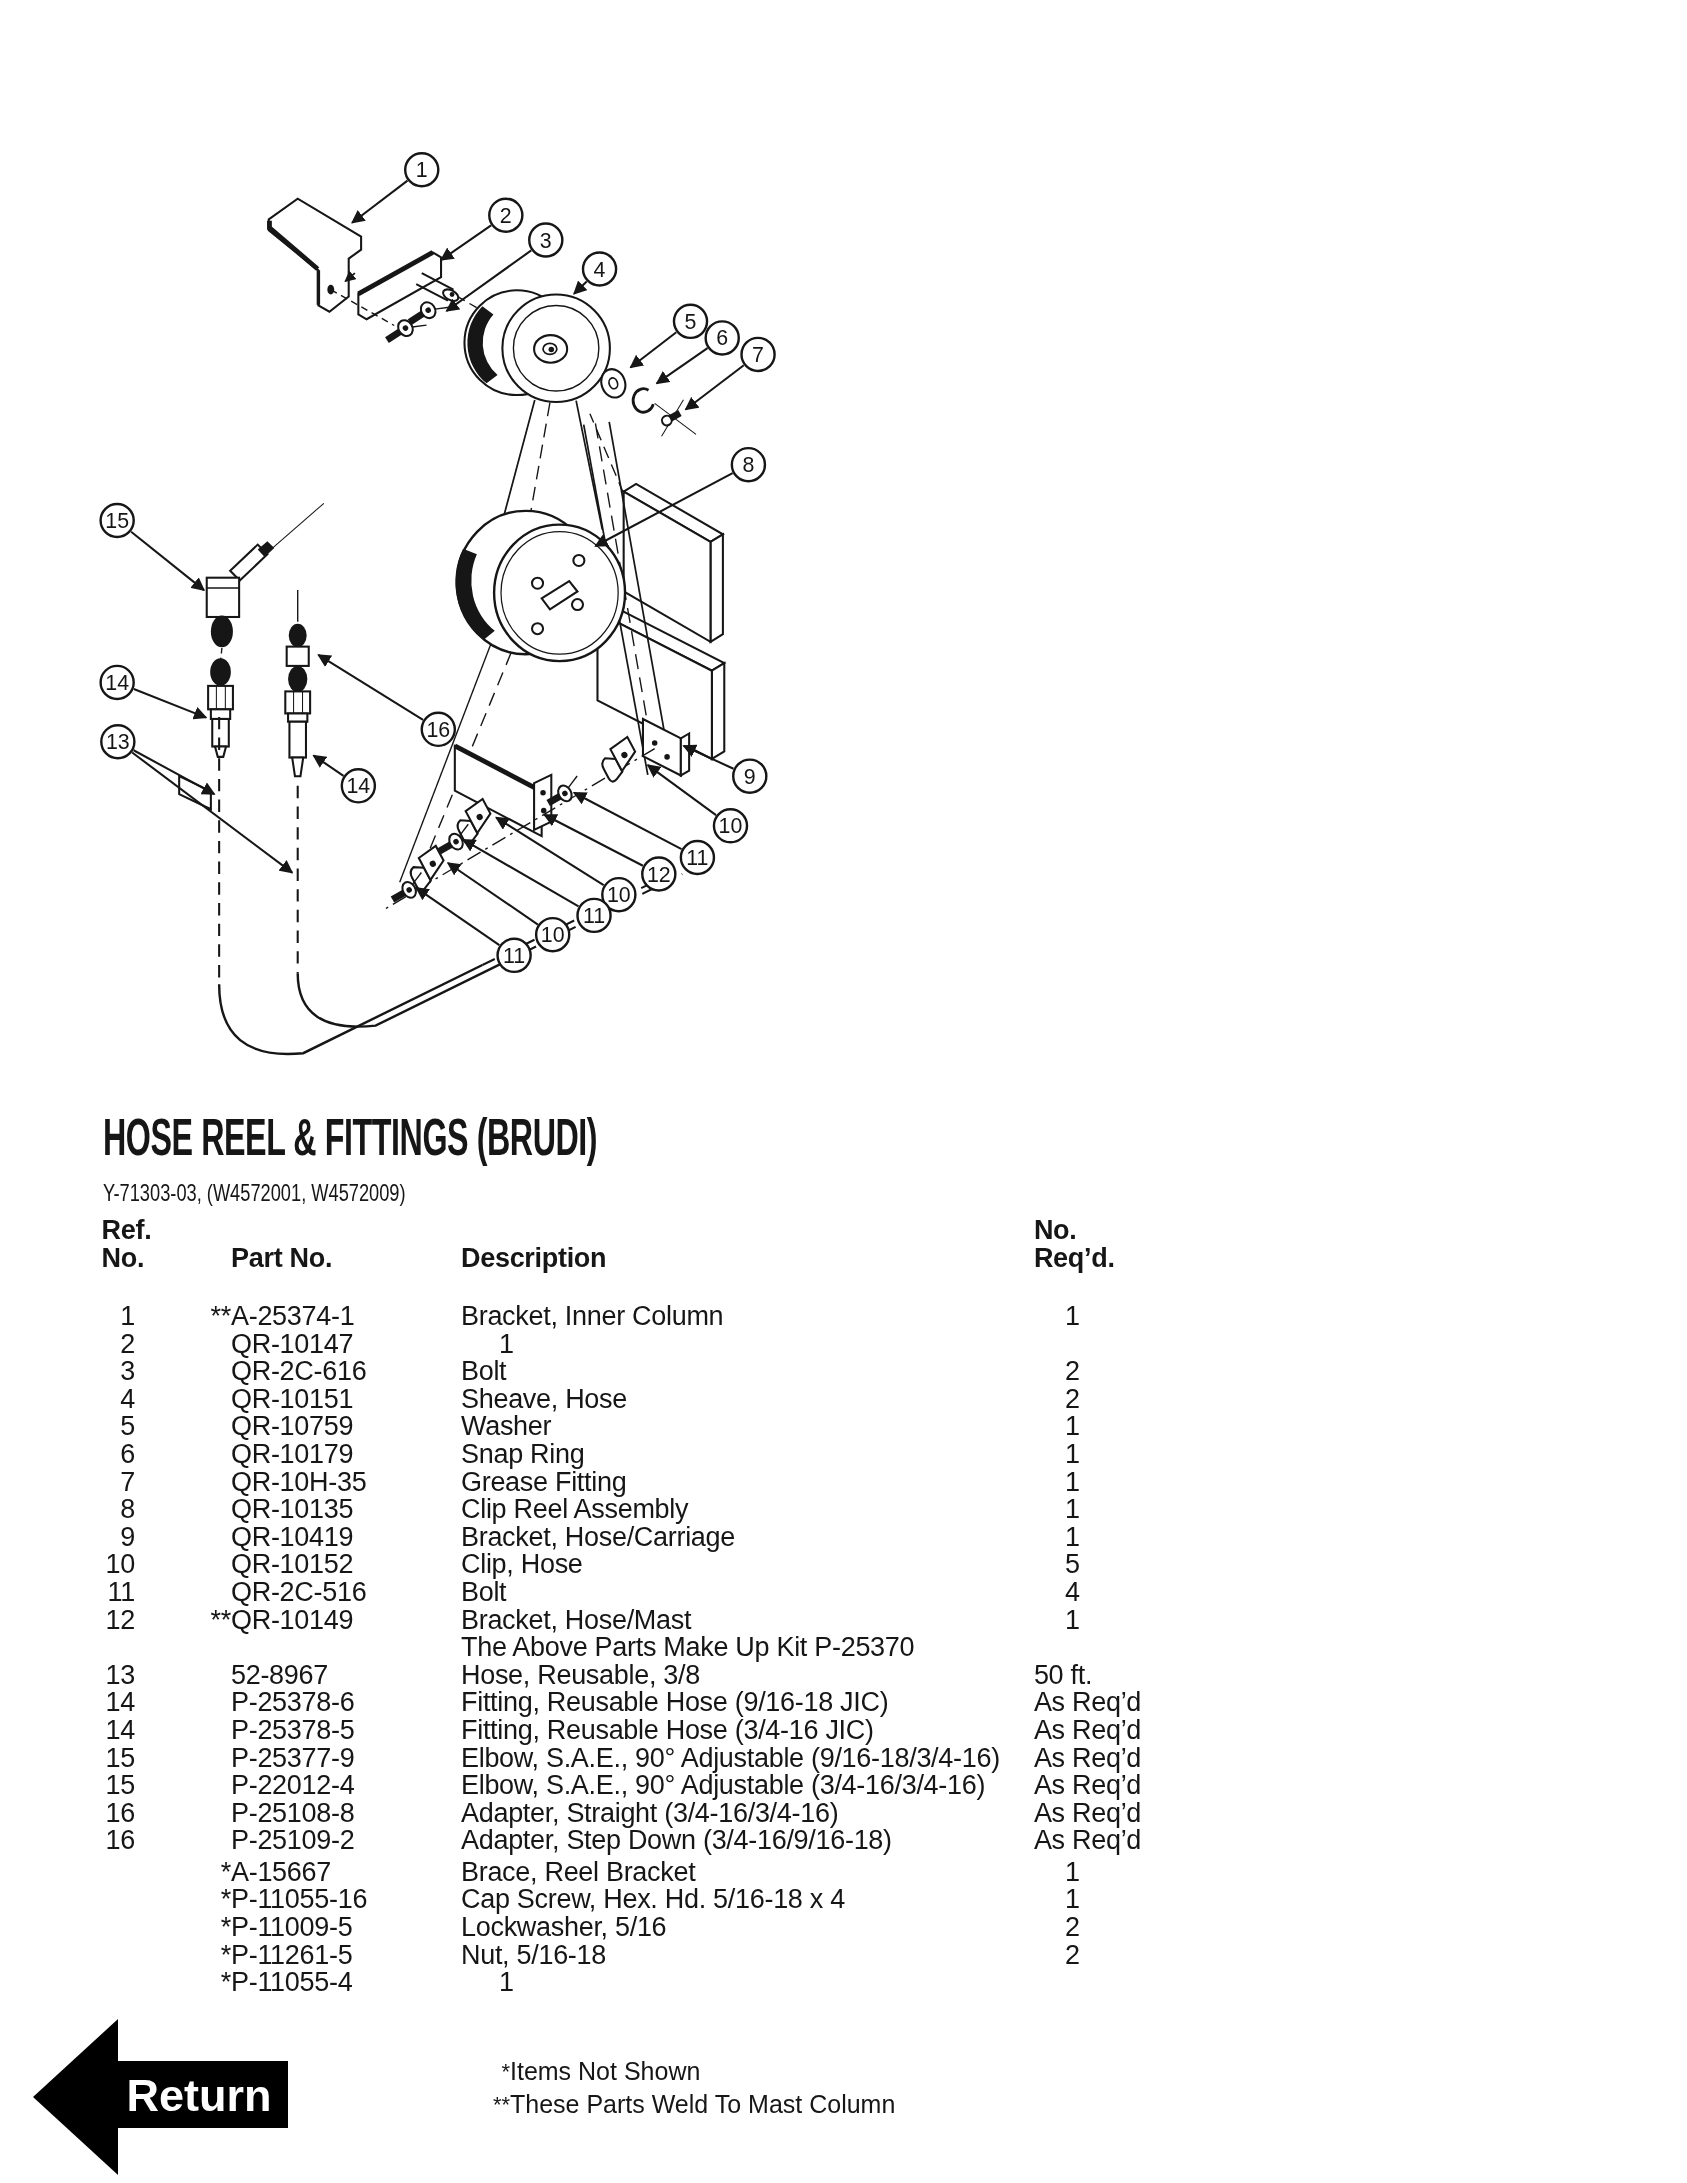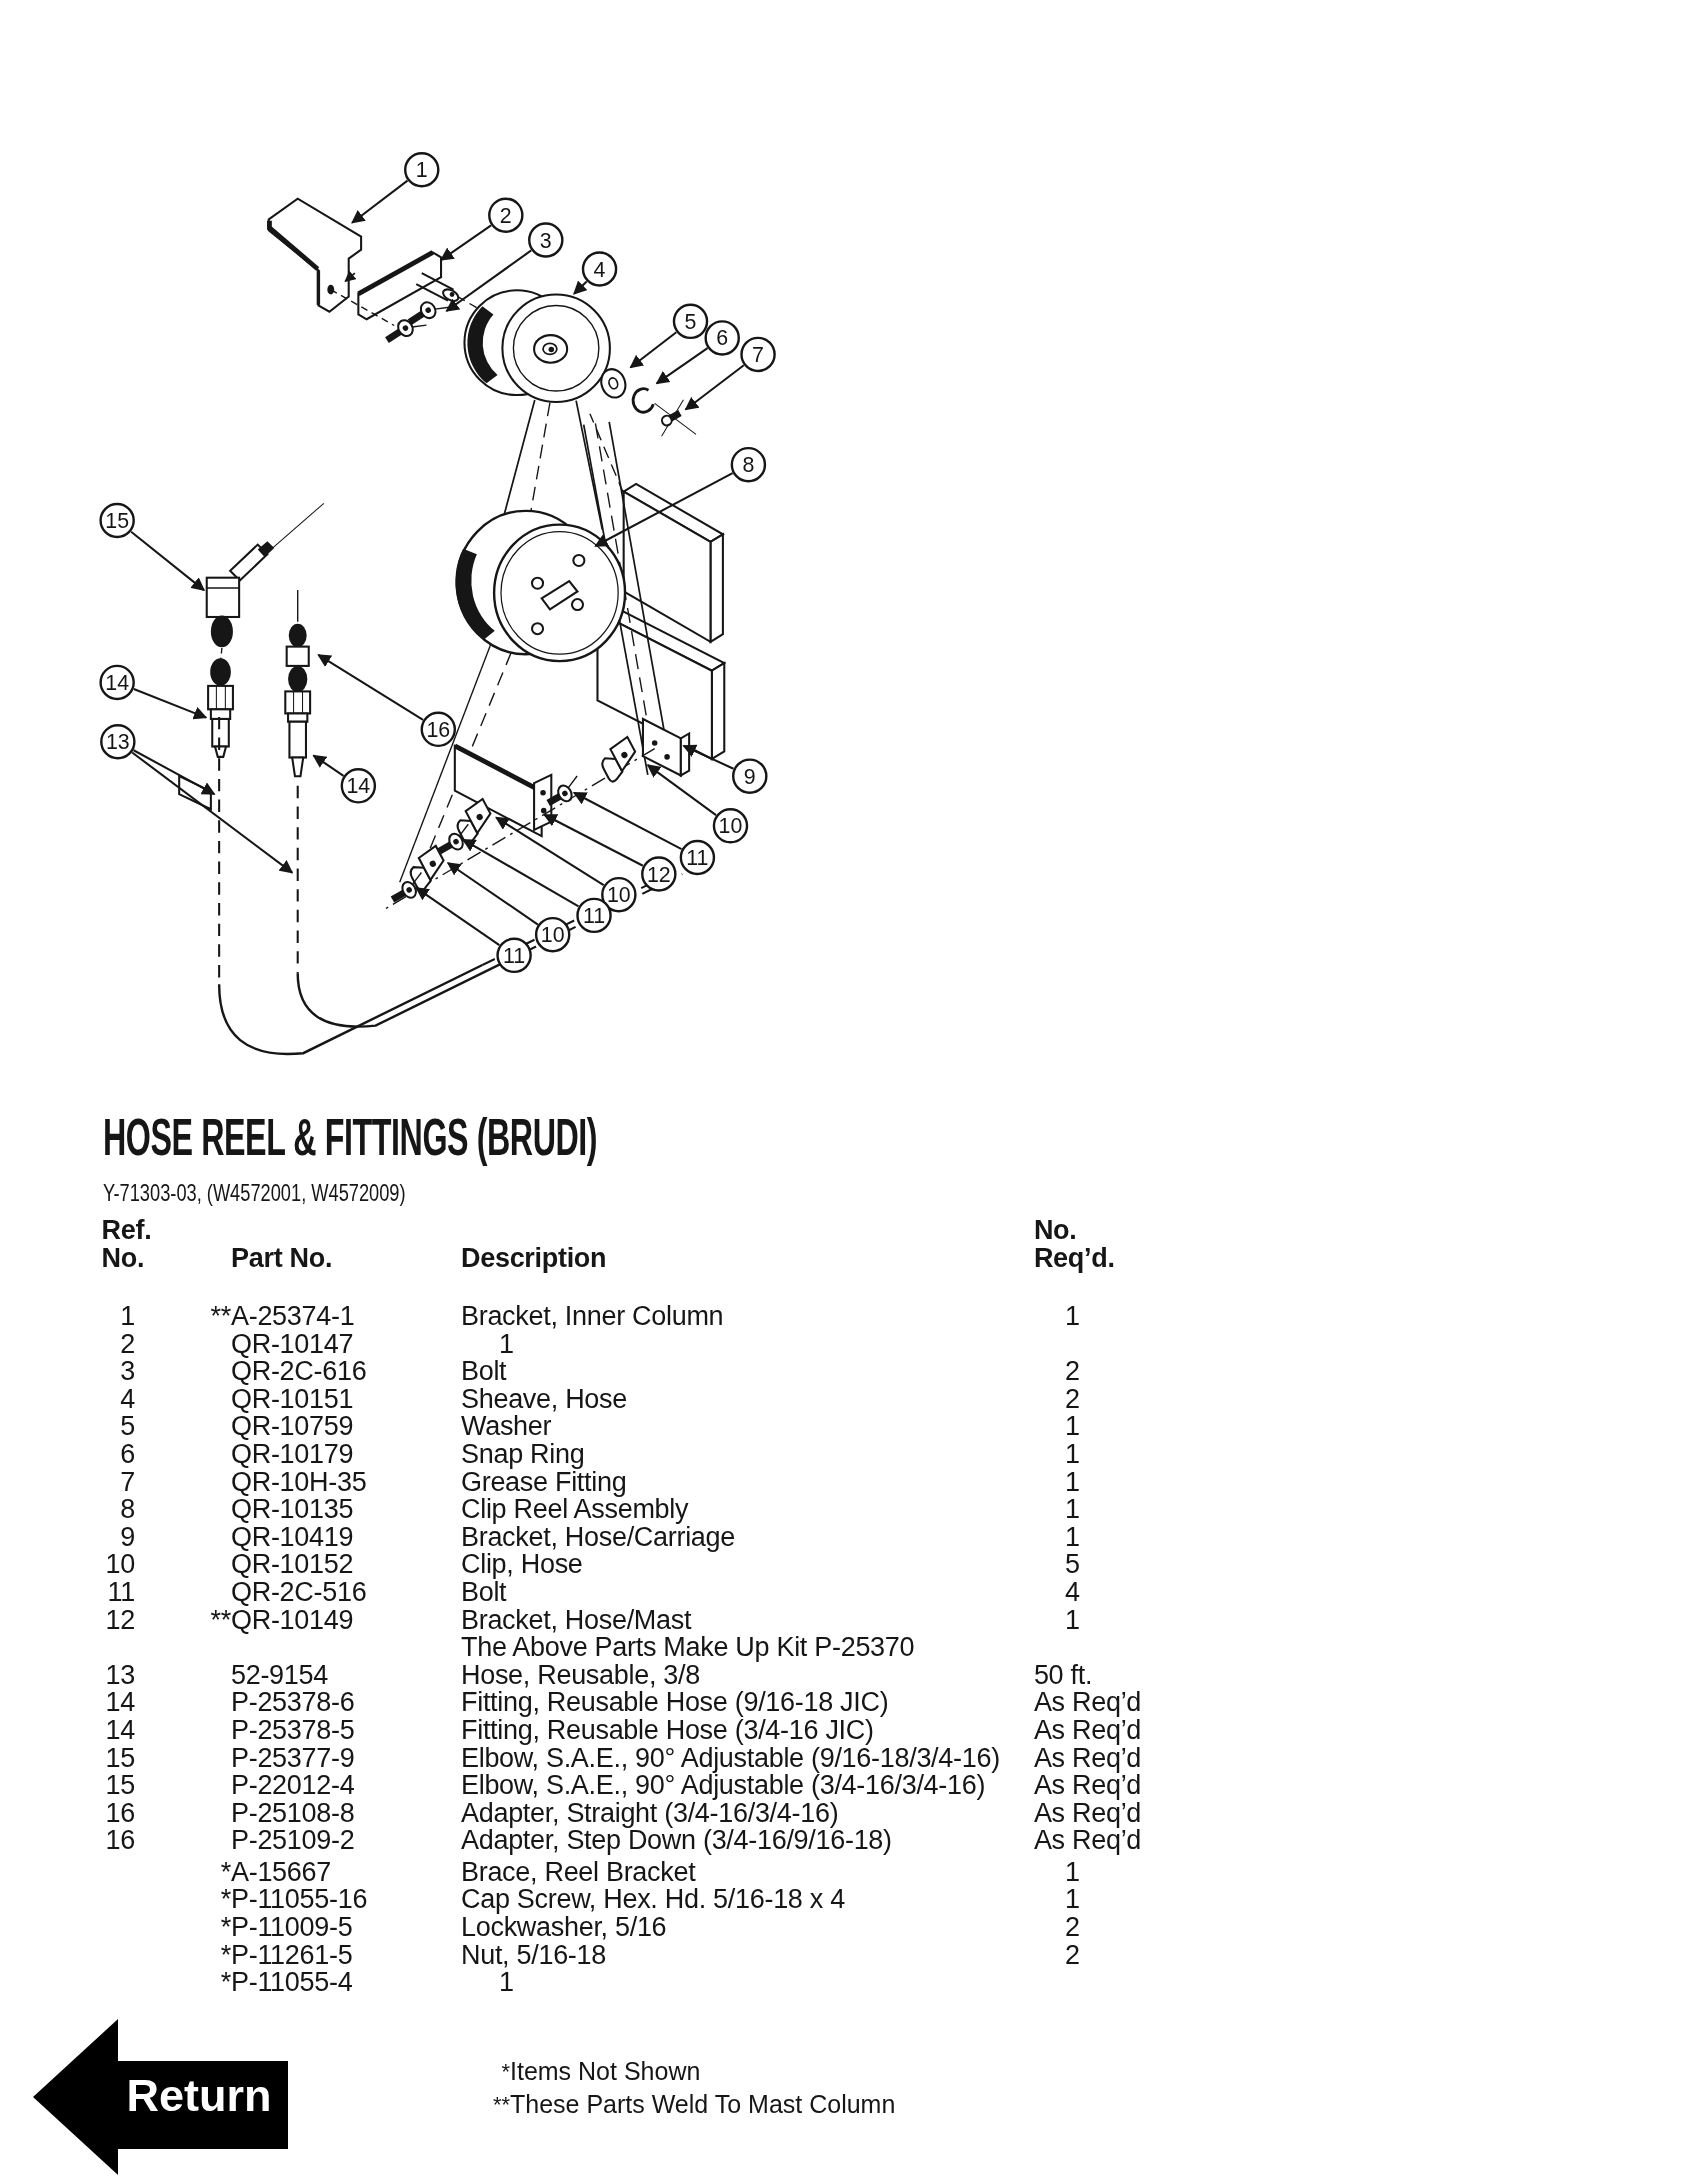--- a/index.html
+++ b/index.html
@@ -21,21 +21,21 @@
   .trow.gap{margin-top:4px;}
   .c-ref{text-align:right;}
   .star{display:inline-block;width:96px;text-align:right;font-style:normal;}
   .c-qty.num{padding-left:38px;}
   .notes{position:absolute;left:455px;top:2055px;font-size:25px;line-height:33px;}
   .nstar{display:inline-block;width:55px;text-align:right;vertical-align:top;font-size:22px;}
   .return{position:absolute;left:33px;top:2019px;width:255px;height:156px;cursor:pointer;}
   .return .head{position:absolute;left:0;top:0;width:0;height:0;
       border-top:78px solid transparent;border-bottom:78px solid transparent;
       border-right:85px solid #000;}
-  .return .shaft{position:absolute;left:84px;top:42px;width:171px;height:88px;background:#000;
+  .return .shaft{position:absolute;left:84px;top:42px;width:171px;height:67px;background:#000;
       color:#fff;font-size:45px;font-weight:bold;line-height:70px;padding-left:9.6px;box-sizing:border-box;
       letter-spacing:0px;}
 </style>
 </head>
 <body>
 
 <div class="page">
 
   <svg class="diagram" width="1687" height="1092" viewBox="0 0 2448 1584">
     <defs>
@@ -439,21 +439,21 @@
         <span class="c-qty num">1</span>
       </div>
       <div class="trow">
         <span class="c-ref"></span>
         <span class="c-part"><span class="star"></span><span></span></span>
         <span class="c-desc">The Above Parts Make Up Kit P-25370</span>
         <span class="c-qty"></span>
       </div>
       <div class="trow">
         <span class="c-ref">13</span>
-        <span class="c-part"><span class="star"></span><span>52-9154</span></span>
+        <span class="c-part"><span class="star"></span><span>52-8967</span></span>
         <span class="c-desc">Hose, Reusable, 3/8</span>
         <span class="c-qty">50 ft.</span>
       </div>
       <div class="trow">
         <span class="c-ref">14</span>
         <span class="c-part"><span class="star"></span><span>P-25378-6</span></span>
         <span class="c-desc">Fitting, Reusable Hose (9/16-18 JIC)</span>
         <span class="c-qty">As Req’d</span>
       </div>
       <div class="trow">

